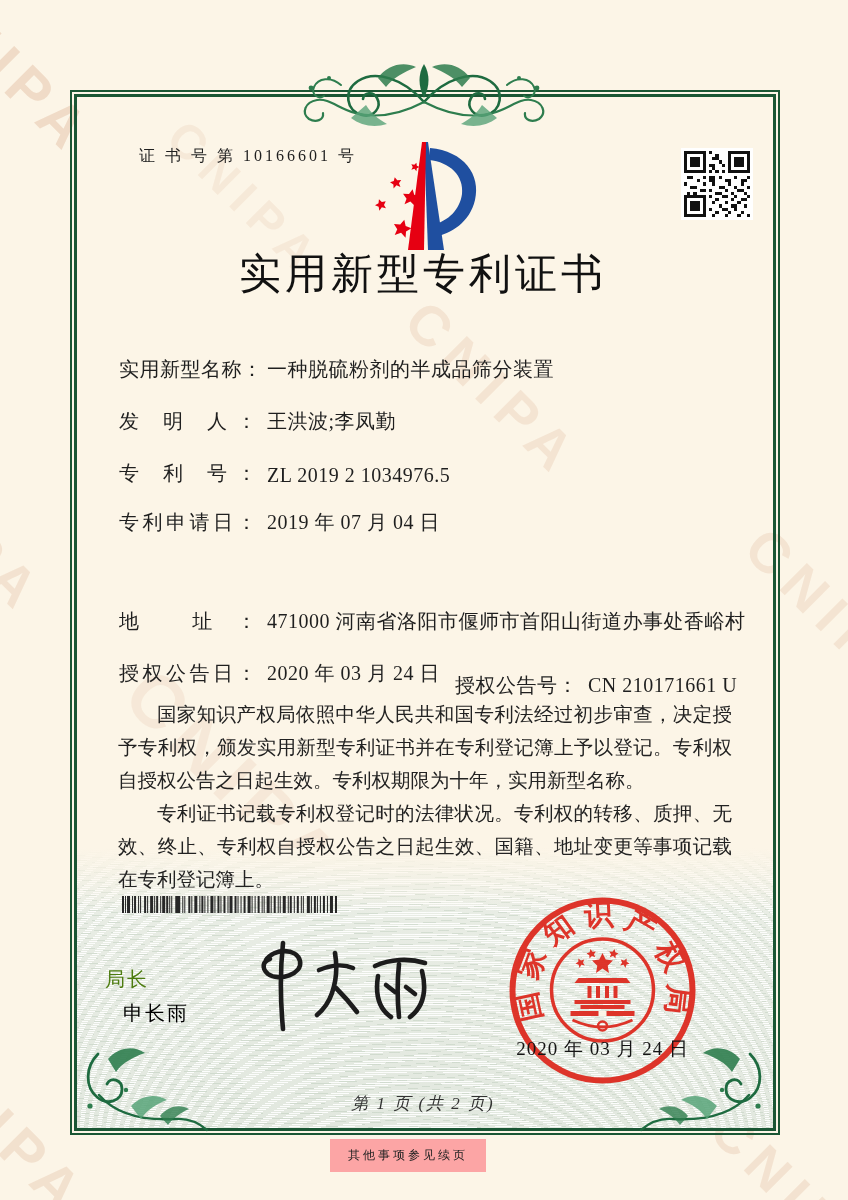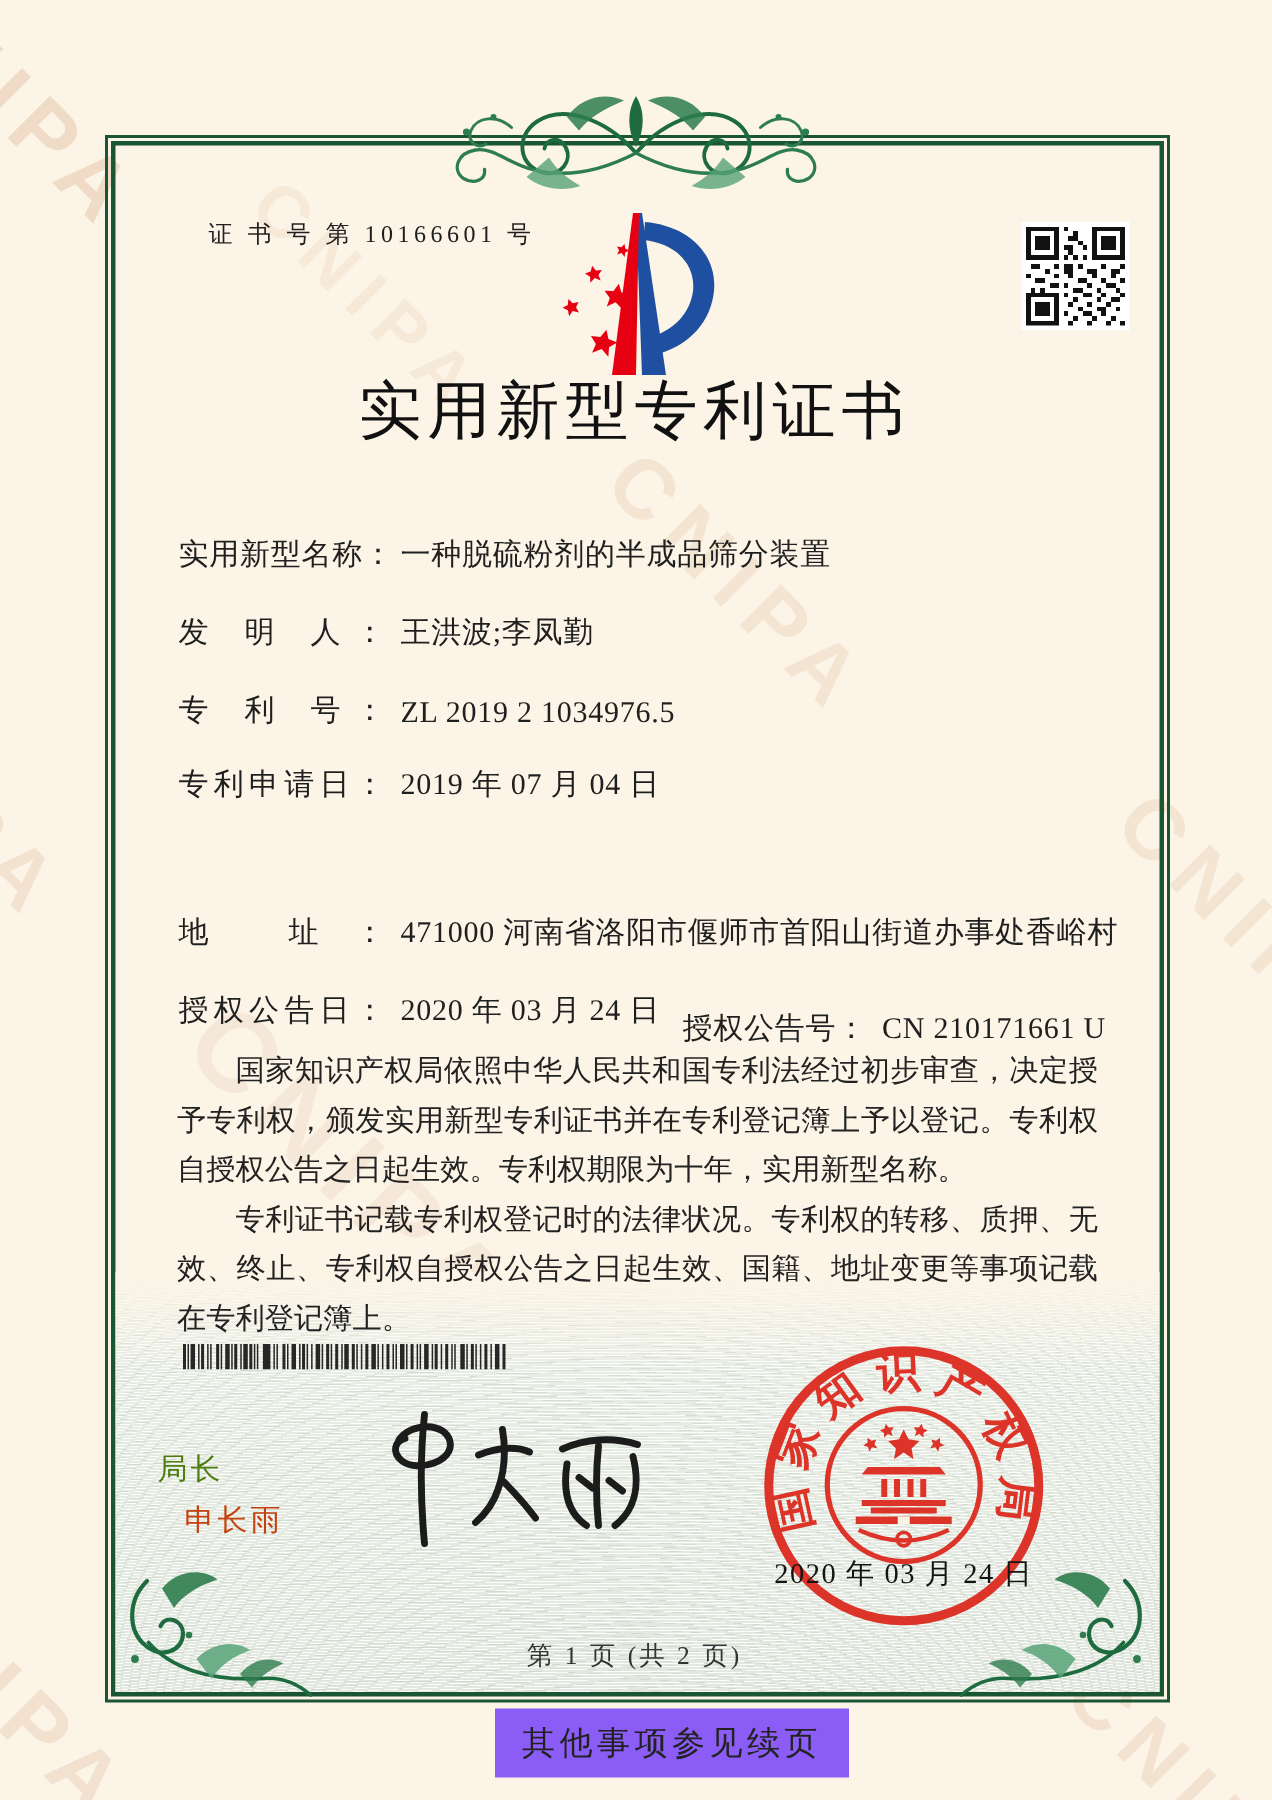--- a/index.html
+++ b/index.html
@@ -68,29 +68,29 @@
   .field-row .second{position:absolute; left:336px; top:0; white-space:nowrap;margin-top:12px;}
   .body-text{
     left:118px; top:698px; width:614px;
     font-size:19.5px; line-height:33px; text-align:justify; color:#222;
   }
   .body-text p{margin:0; text-indent:2em;}
   .barcode{left:122px; top:896px; width:216px; height:17px;}
   .sign-title{left:105px; top:966px; font-size:20px; letter-spacing:2px;
     font-family:"Liberation Sans","DejaVu Sans",sans-serif; color:#4d7c0f;}
   .sign-name{left:123px; top:1000px; font-size:20px; letter-spacing:2px;
-    font-family:Liberation Sans, sans-serif; color:#c2410c;}
+    font-family:Liberation Sans, sans-serif; color:#000000;}
   .signature{left:253px; top:933px; width:195px; height:110px;}
   .seal{left:505px; top:893px; width:195px; height:195px; z-index:5; opacity:.95;}
   .seal-date{left:505px; top:1036px; width:195px; text-align:center;
     font-size:19px; color:#141414; z-index:6; letter-spacing:1px; white-space:nowrap;}
-  .page-info{left:70px; top:1092px; width:706px; text-align:center; font-size:17px; letter-spacing:2px; color:#333;}
+  .page-info{left:70px; top:1092px; width:706px; text-align:center; font-size:17px; letter-spacing:2px; color:#333;font-style:italic;}
   .note-box{
-    left:330px; top:1139px; background:#8b5cf6; padding:8px 18px;
-    font-size:22px; letter-spacing:3px; color:#222; z-index:6;
+    left:330px; top:1139px; background:#fca5a5; padding:8px 18px;
+    font-size:12px; letter-spacing:3px; color:#222; z-index:6;
   }
 </style>
 </head>
 <body>
 
 <div id="page">
 
   <div class="wm wm1">CNIPA</div>
   <div class="wm wm8">CNIPA</div>
   <div class="wm wm2">CNIPA</div>

